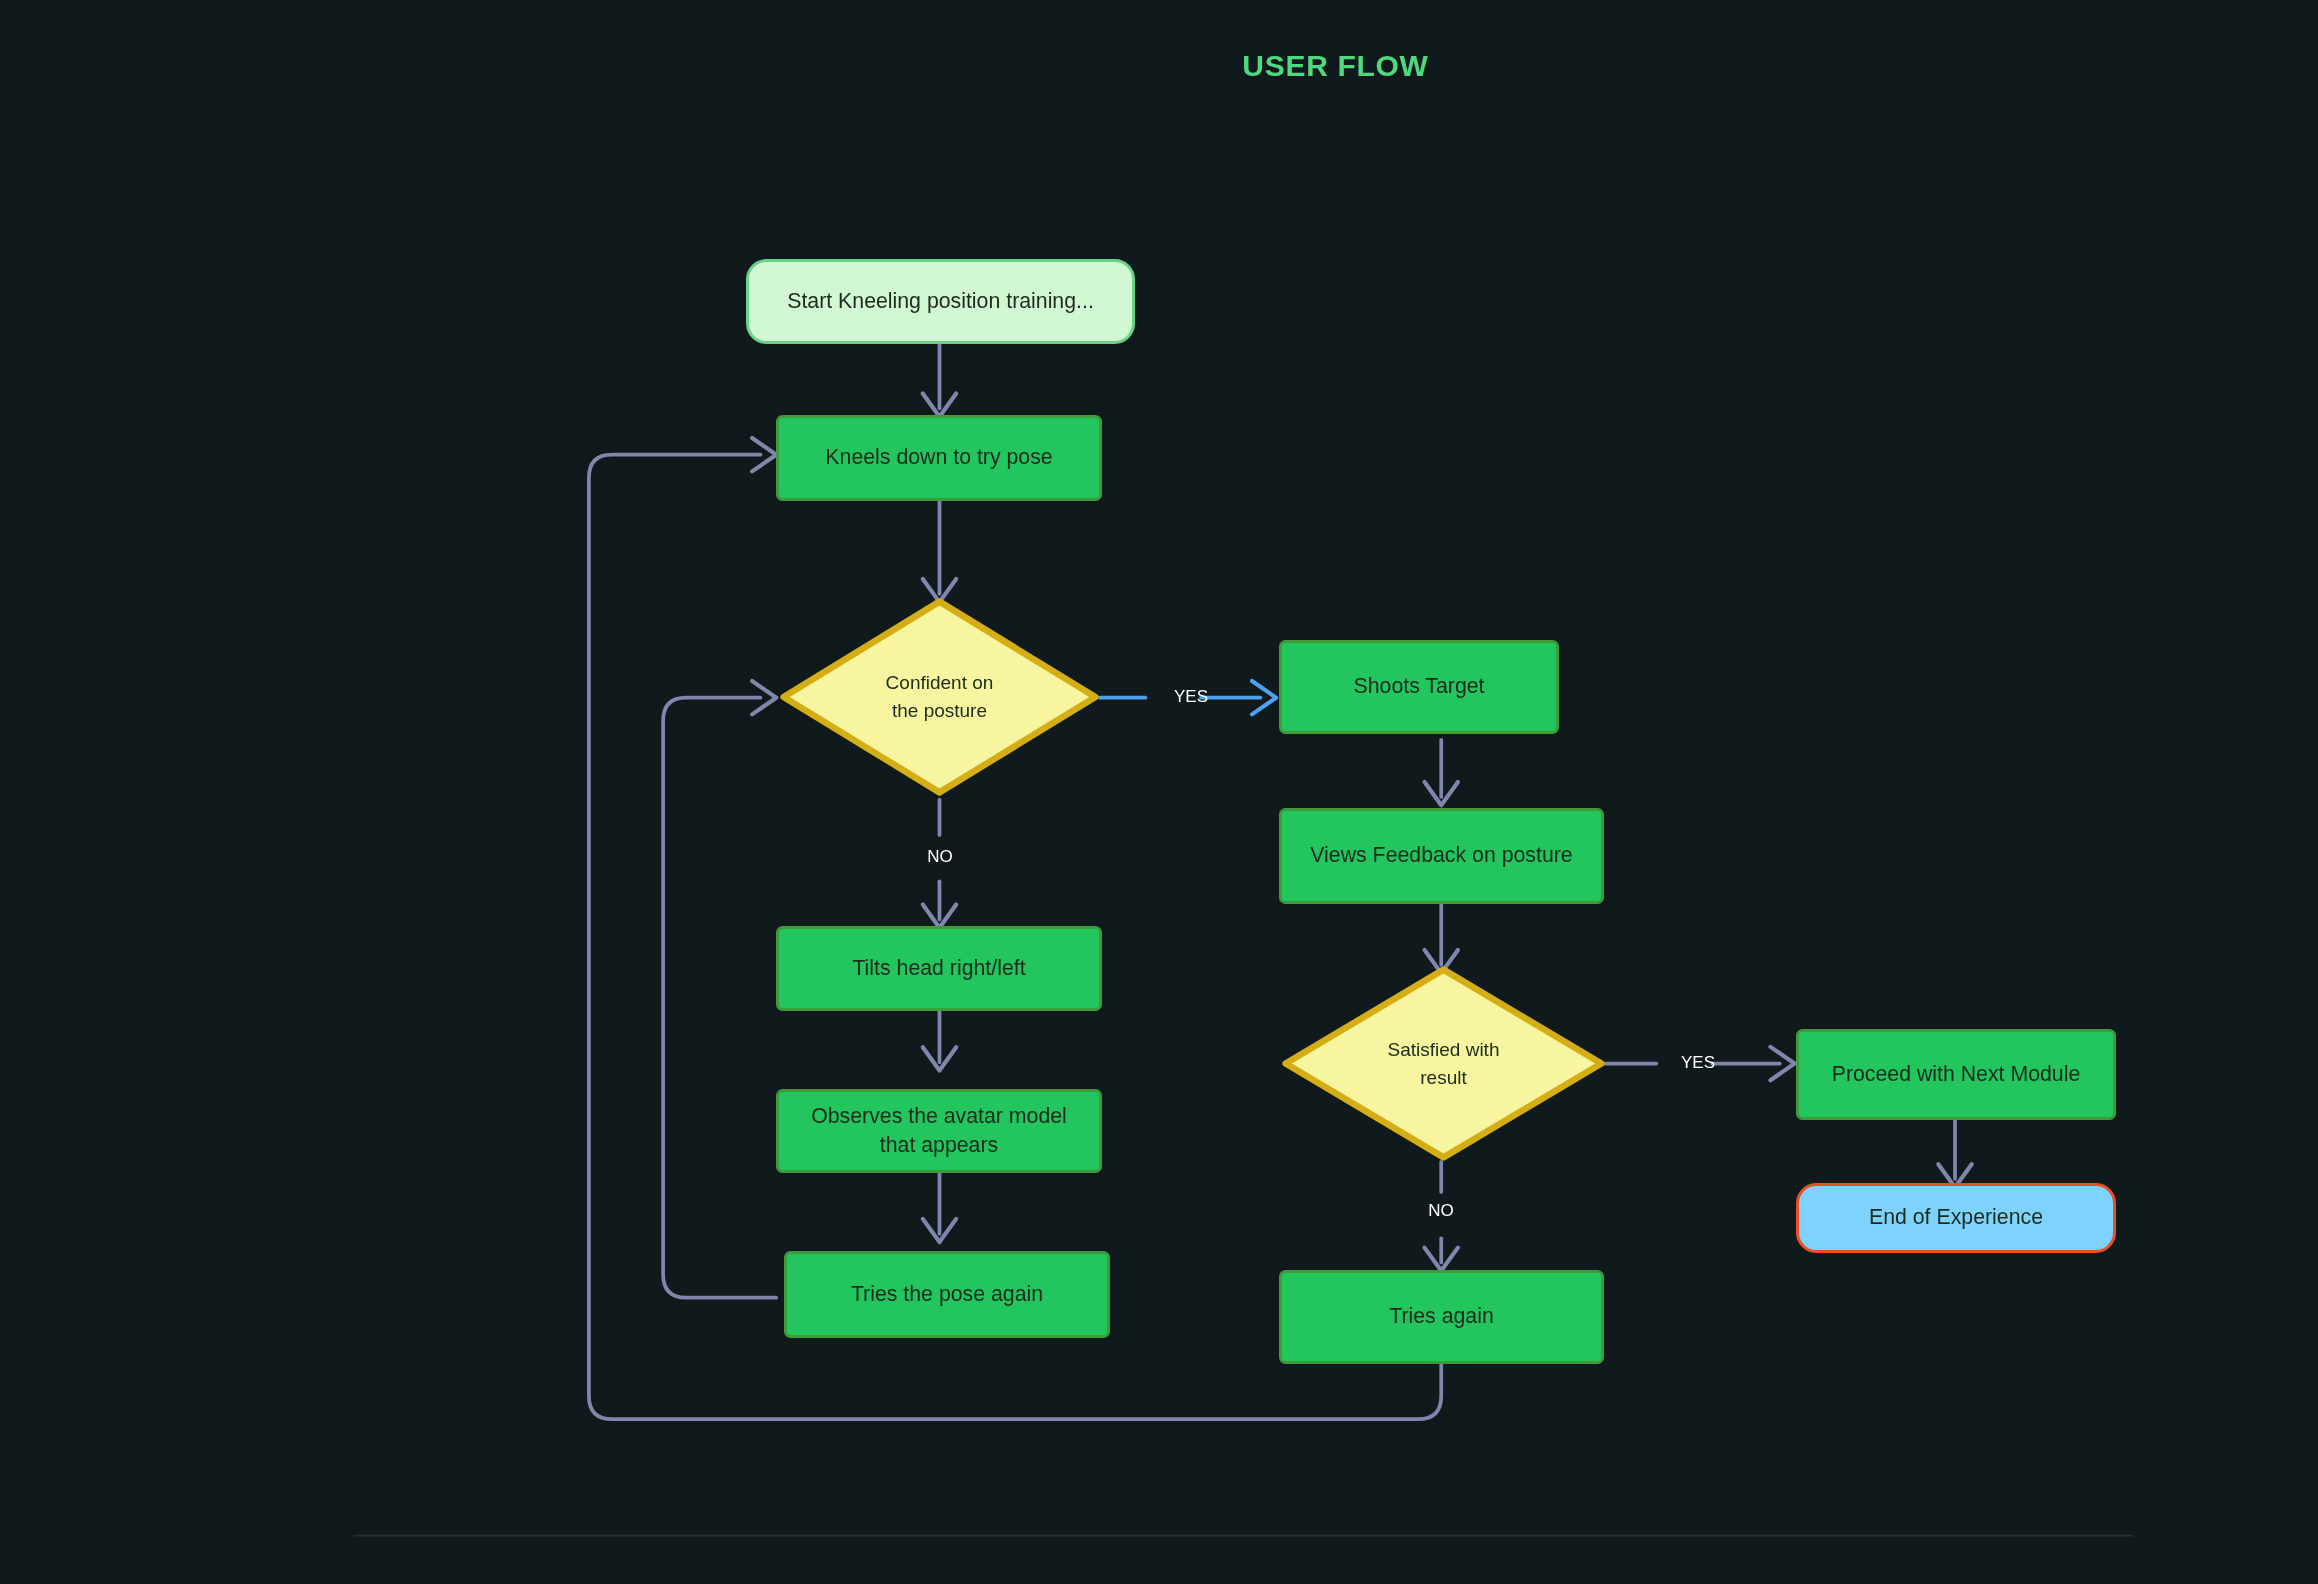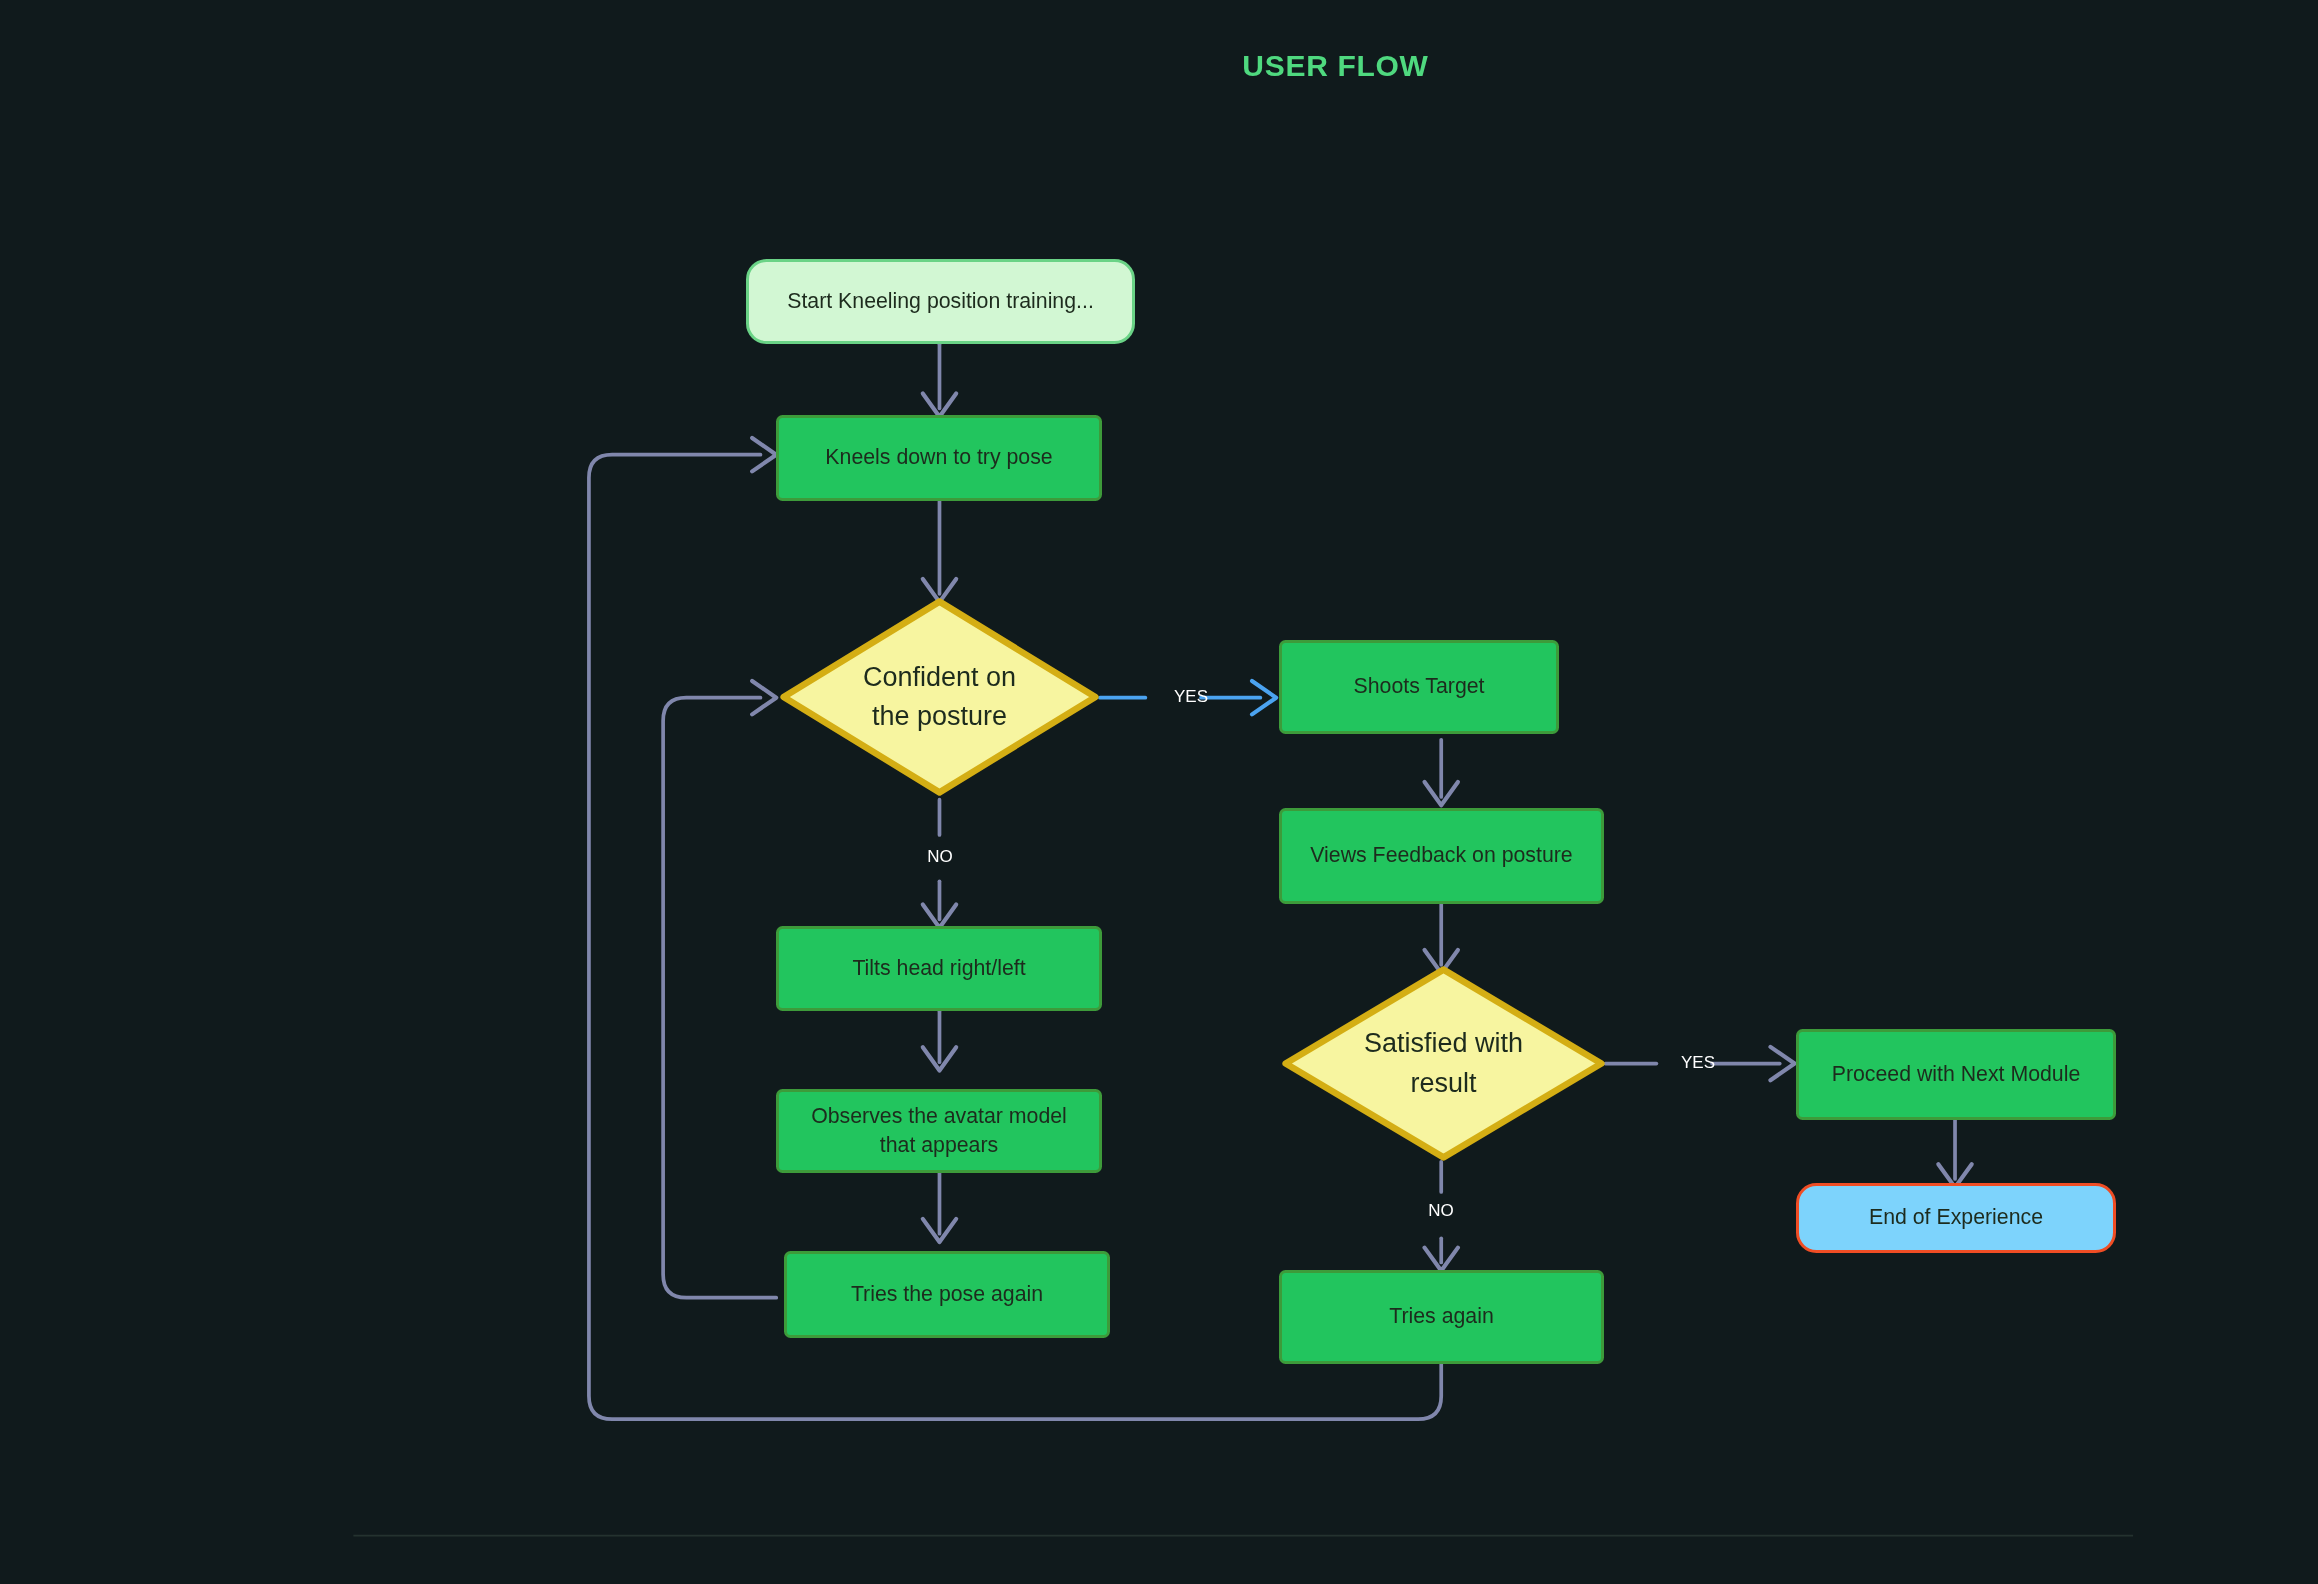--- a/index.html
+++ b/index.html
@@ -81,21 +81,21 @@
     position: absolute;
     inset: 0;
     width: 100%;
     height: 100%;
   }
   .node-decision .decision-label {
     position: relative;
     z-index: 2;
     text-align: center;
     color: #1d2b1d;
-    font-size: 27px;
+    font-size: 19px;
     line-height: 1.45;
     width: 62%;
   }
 
   
   .edge-label {
     position: absolute;
     color: #ffffff;
     font-size: 17px;
     font-weight: 400;

